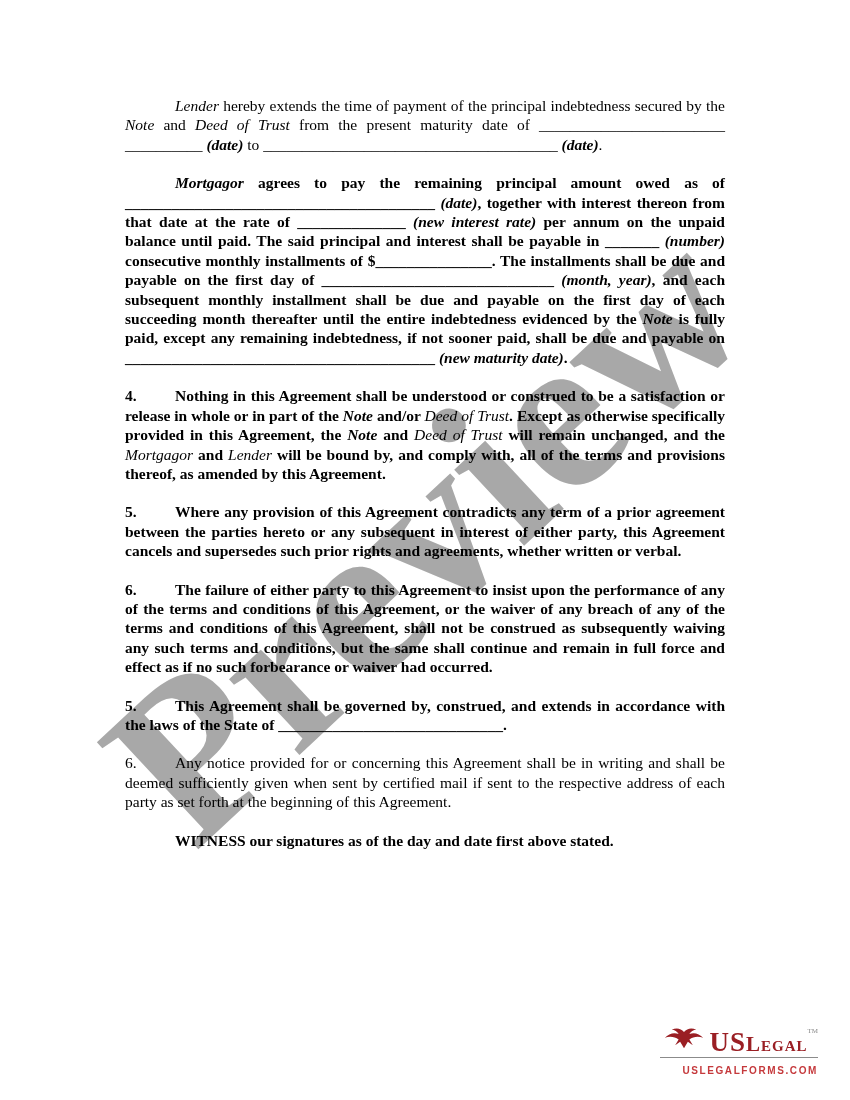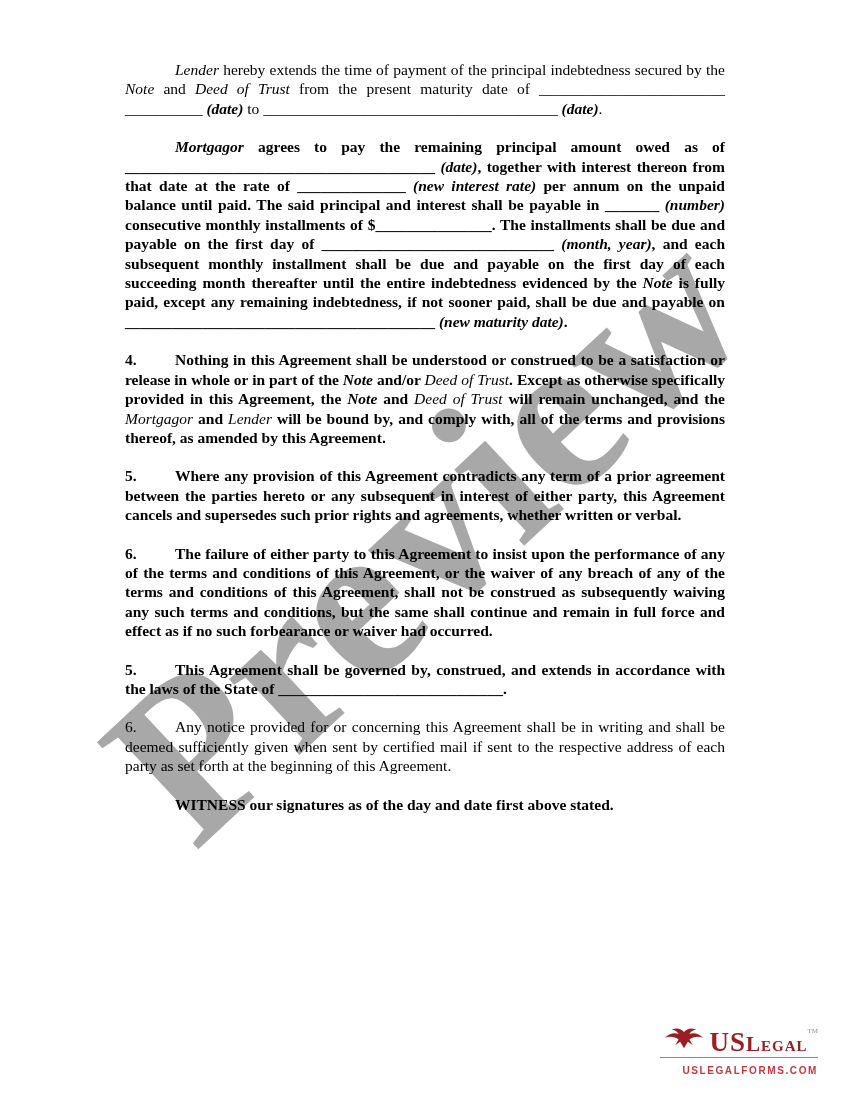--- a/index.html
+++ b/index.html
@@ -8,21 +8,21 @@
     font-family:"Liberation Serif","DejaVu Serif",serif;
     font-size:15.5px;line-height:19.4px;color:#000;
   }
   .watermark{
     position:absolute;left:425px;top:535px;
     transform:translate(-50%,-50%) rotate(-43deg);
     font-family:"Liberation Serif",serif;font-weight:bold;
     font-size:225px;color:rgba(96,96,96,0.55);
     white-space:nowrap;z-index:0;pointer-events:none;letter-spacing:0px;
   }
-  .content{position:relative;z-index:1;padding:60px 125px 0 125px;}
+  .content{position:relative;z-index:1;padding:96px 125px 0 125px;}
   p.para{margin:0 0 19px 0;}
   .justify{text-align:justify;}
   .indent{text-indent:50px;}
   .b{font-weight:bold;}
   .i{font-style:italic;}
   .num{display:inline-block;width:50px;text-indent:0;}
   .heading{margin:0;}
   .sig-block{margin-top:28px;}
   .sig-line1{margin-left:300px;}
   .sig-name{margin-left:300px;font-weight:bold;font-style:italic;}

